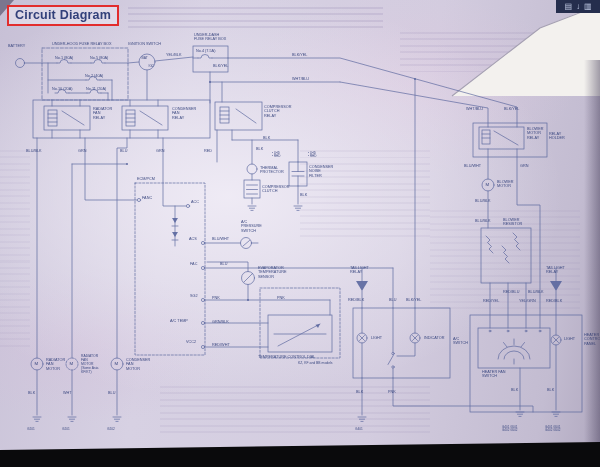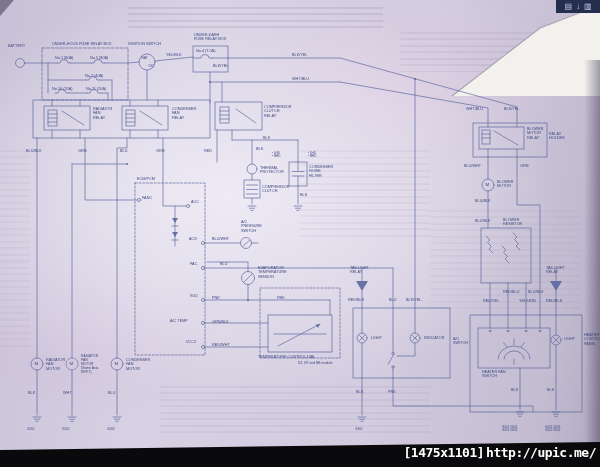--- a/index.html
+++ b/index.html
@@ -290,27 +290,25 @@
       <span class="dlab" style="left: 108px; top: 391px;">BLU</span>
       <span class="dlab" style="left: 27px; top: 428px; font-size: 3.2px;">G201</span>
       <span class="dlab" style="left: 62px; top: 428px; font-size: 3.2px;">G201</span>
       <span class="dlab" style="left: 107px; top: 428px; font-size: 3.2px;">G202</span>
       <span class="dlab" style="left: 34.5px; top: 361px; font-size: 4.4px;">M</span>
       <span class="dlab" style="left: 69.5px; top: 361px; font-size: 4.4px;">M</span>
       <span class="dlab" style="left: 114.5px; top: 361px; font-size: 4.4px;">M</span>
       <span class="dlab" style="left: 485.5px; top: 182px; font-size: 4.4px;">M</span>
     </div>
 
+  <div class="title-box"><span>Circuit Diagram</span></div>
 
   <div class="iconbar">
     <span>▤</span>
     <span>↓</span>
     <span>▥</span>
   </div>
 
   <div class="edge-shade"></div>
 
   <div class="wmbar"></div>
-  <div class="wmtext">
-    <span class="res">[1475x1101]</span><span>http://upic.me/</span>
-  </div>
 
 </div>
 
 </body></html>

